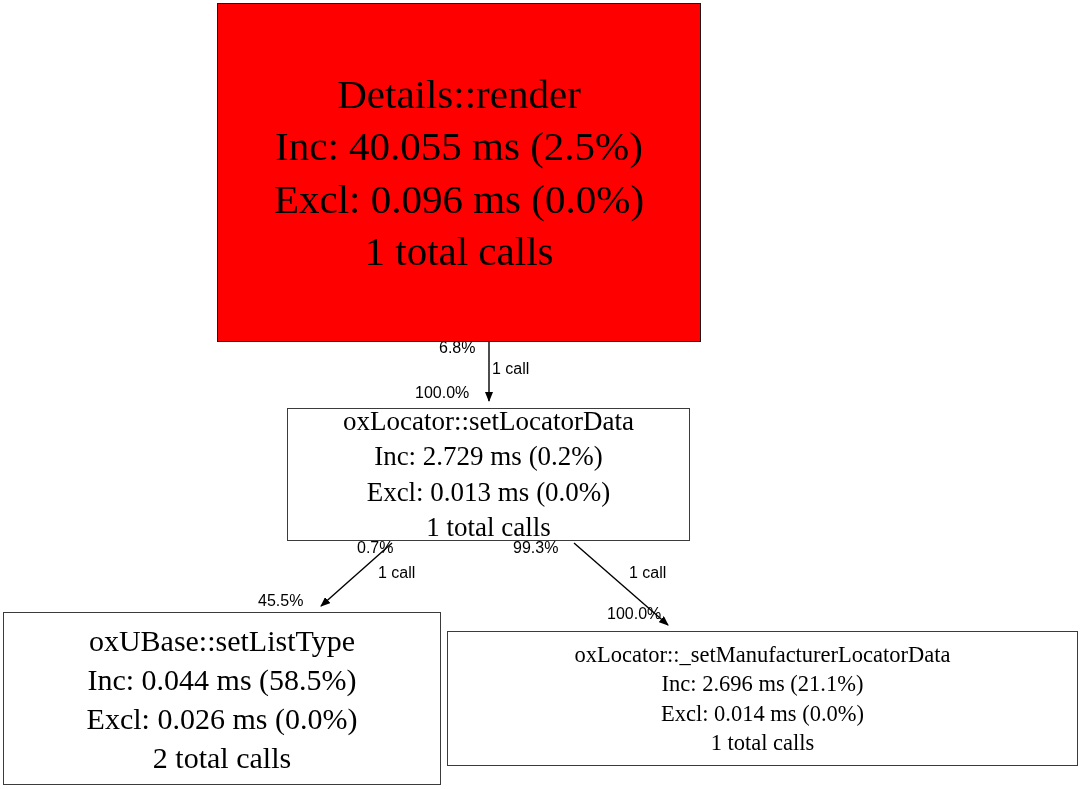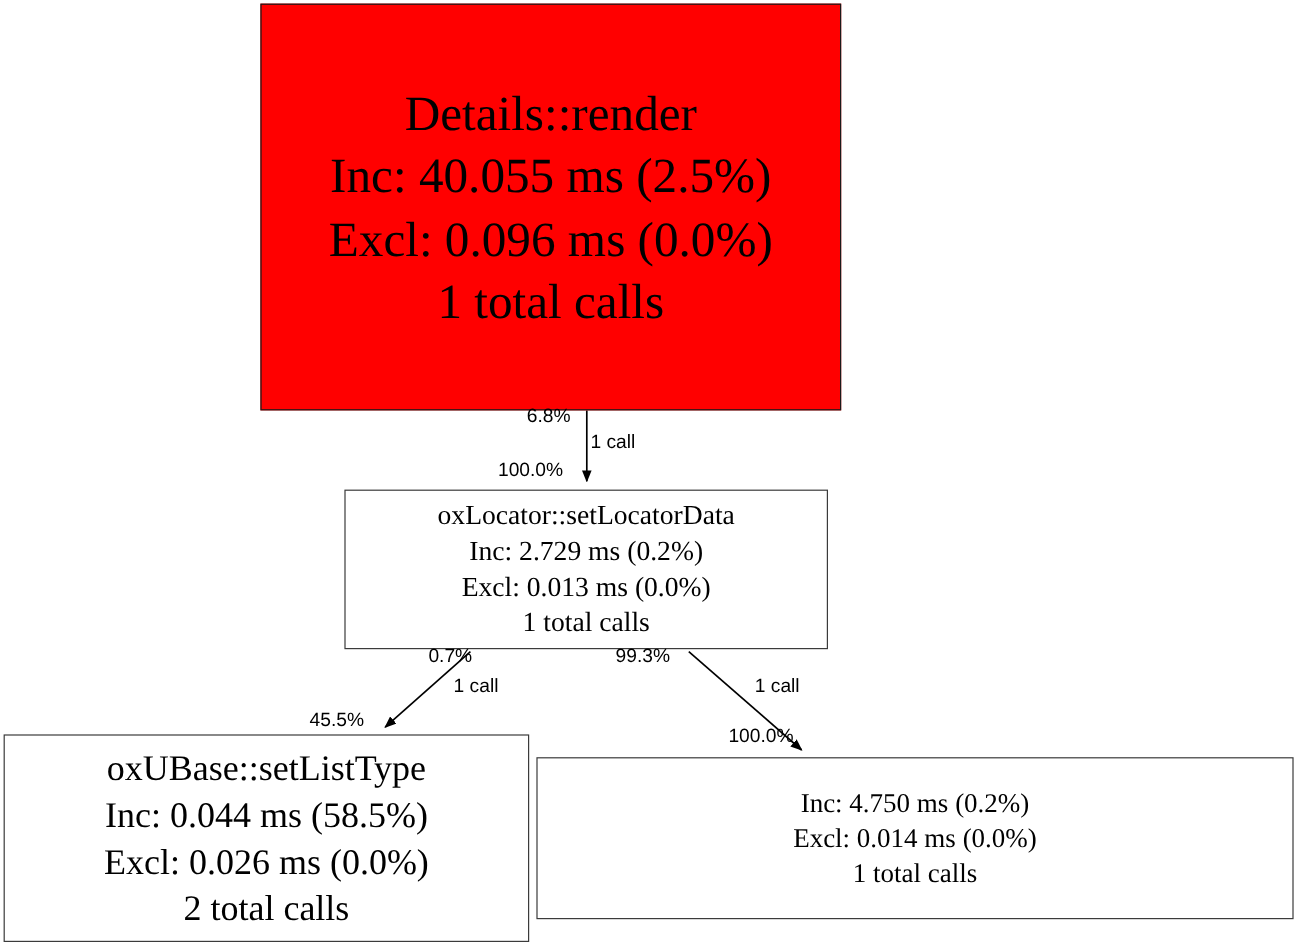--- a/index.html
+++ b/index.html
@@ -44,21 +44,21 @@
     font-size: 41px;
     line-height: 1.28;
   }
 
   
   #node-setlocatordata {
     left: 287px;
     top: 408px;
     width: 403px;
     height: 133px;
-    font-size: 23px;
+    font-size: 27px;
     line-height: 1.30;
   }
 
   
   #node-setlisttype {
     left: 3px;
     top: 612px;
     width: 438px;
     height: 173px;
     font-size: 30px;
@@ -140,21 +140,22 @@
   </div>
 
   <div class="node" id="node-setlisttype" style="background: rgb(255, 255, 255);">
     <span class="nline">oxUBase::setListType</span>
     <span class="nline">Inc: 0.044 ms (58.5%)</span>
     <span class="nline">Excl: 0.026 ms (0.0%)</span>
     <span class="nline">2 total calls</span>
   </div>
 
   <div class="node" id="node-setmanufacturer" style="background: rgb(255, 255, 255);">
-    <span class="nline">Inc: 4.750 ms (0.2%)</span>
+    <span class="nline">oxLocator::_setManufacturerLocatorData</span>
+    <span class="nline">Inc: 2.696 ms (21.1%)</span>
     <span class="nline">Excl: 0.014 ms (0.0%)</span>
     <span class="nline">1 total calls</span>
   </div>
 
   <span class="edge-label el-pct" id="lbl-e1-pct">6.8%</span>
   <span class="edge-label el-call" id="lbl-e1-calls">1 call</span>
   <span class="edge-label el-pct" id="lbl-e1-dstpct">100.0%</span>
 
   <span class="edge-label el-pct" id="lbl-e2-pct">0.7%</span>
   <span class="edge-label el-call" id="lbl-e2-calls">1 call</span>

